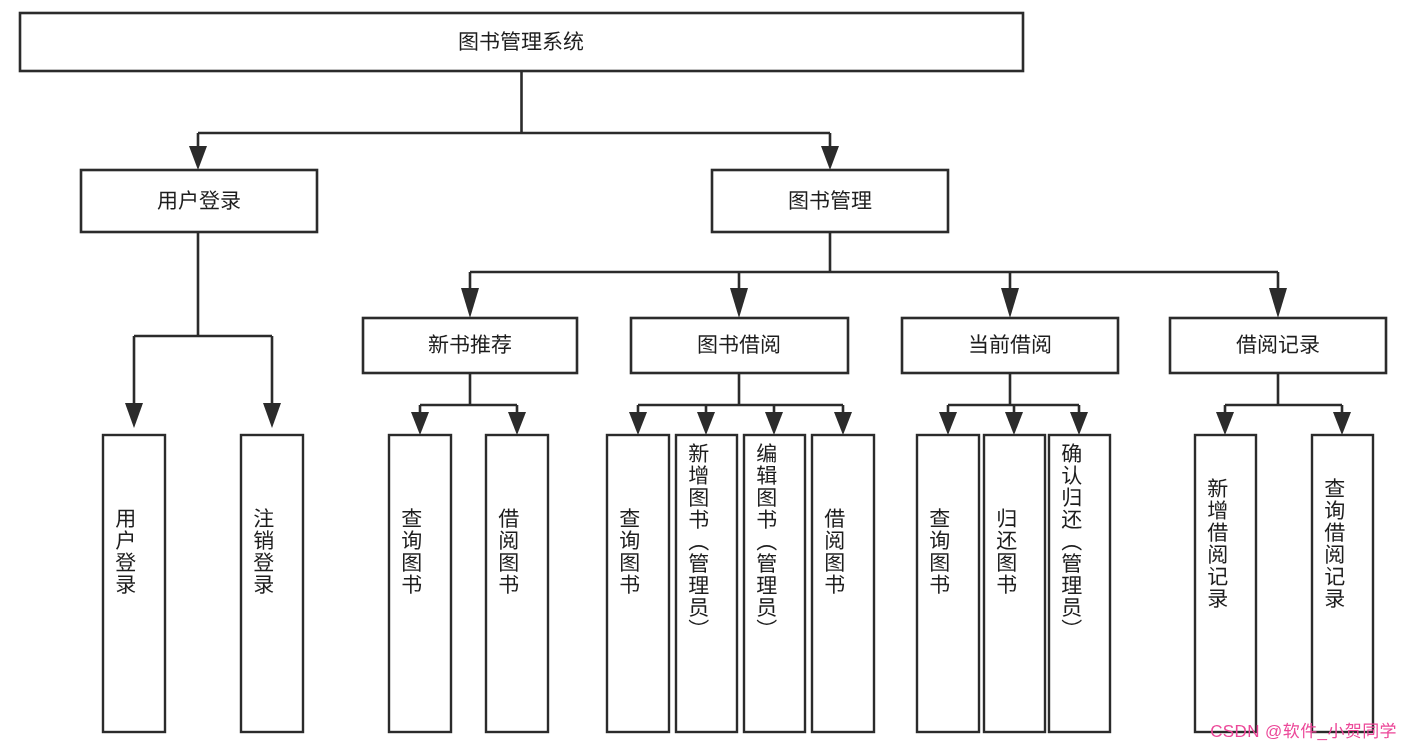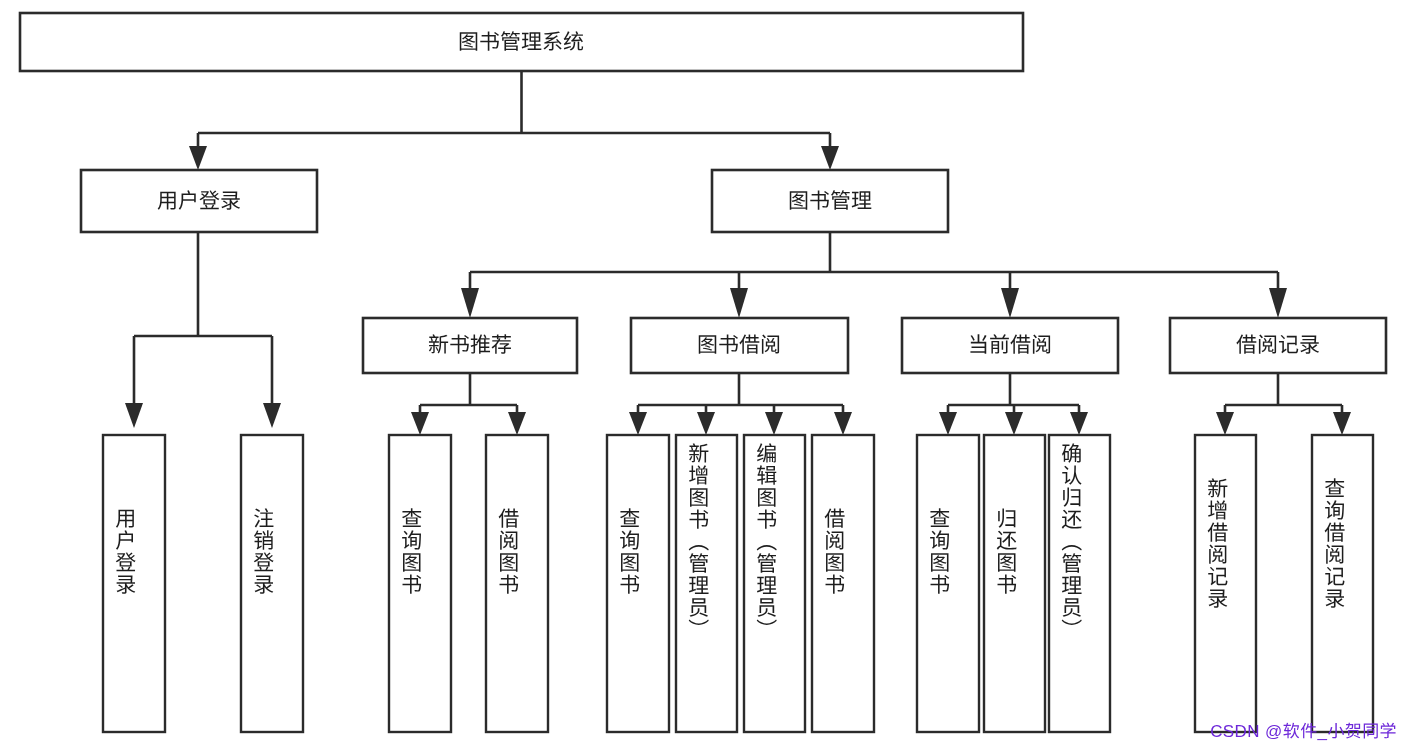--- a/index.html
+++ b/index.html
@@ -64,21 +64,21 @@
     text-align: left;
     white-space: nowrap;
     pointer-events: none;
   }
   .watermark {
     position: absolute;
     right: 8px;
     bottom: 5px;
     font-family: "Liberation Sans", "DejaVu Sans", sans-serif;
     font-size: 17px;
-    color: #6d28d9;
+    color: #ec4899;
     letter-spacing: 0.4px;
     white-space: nowrap;
   }
 </style>
 </head>
 <body>
 
 <div id="diagram-root">
 
   <svg id="flow-svg" viewBox="0 0 1405 747">

